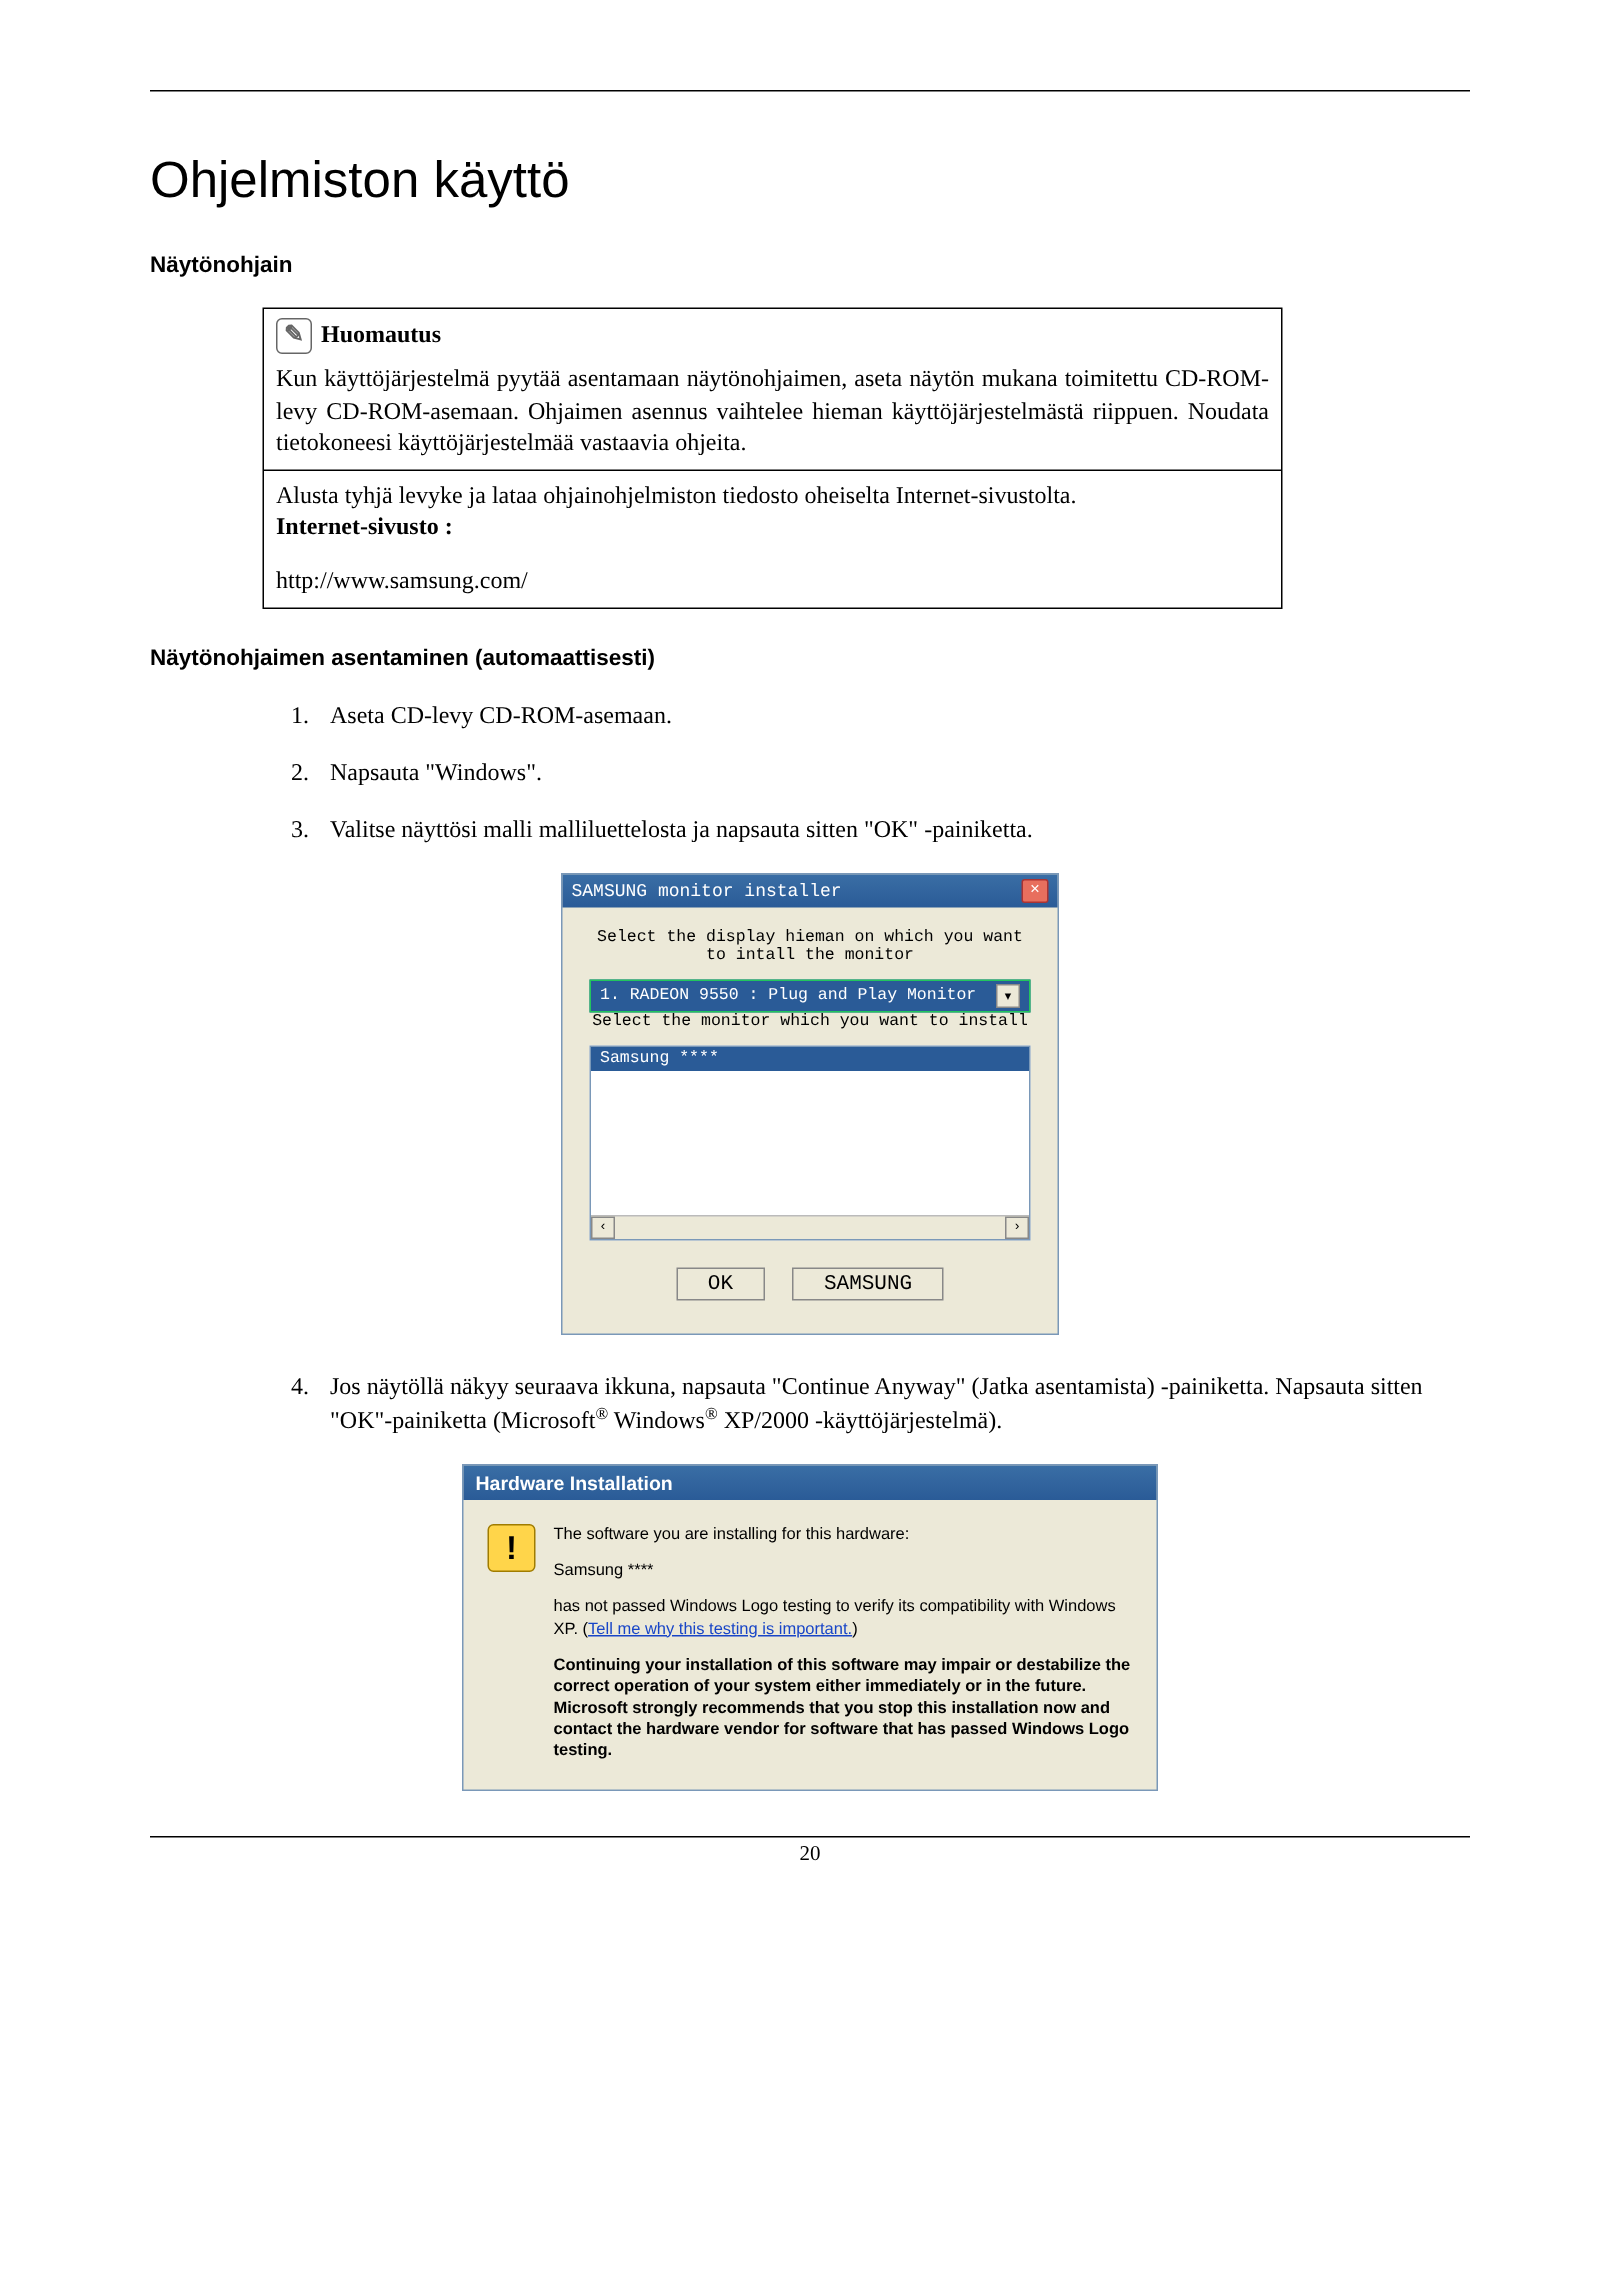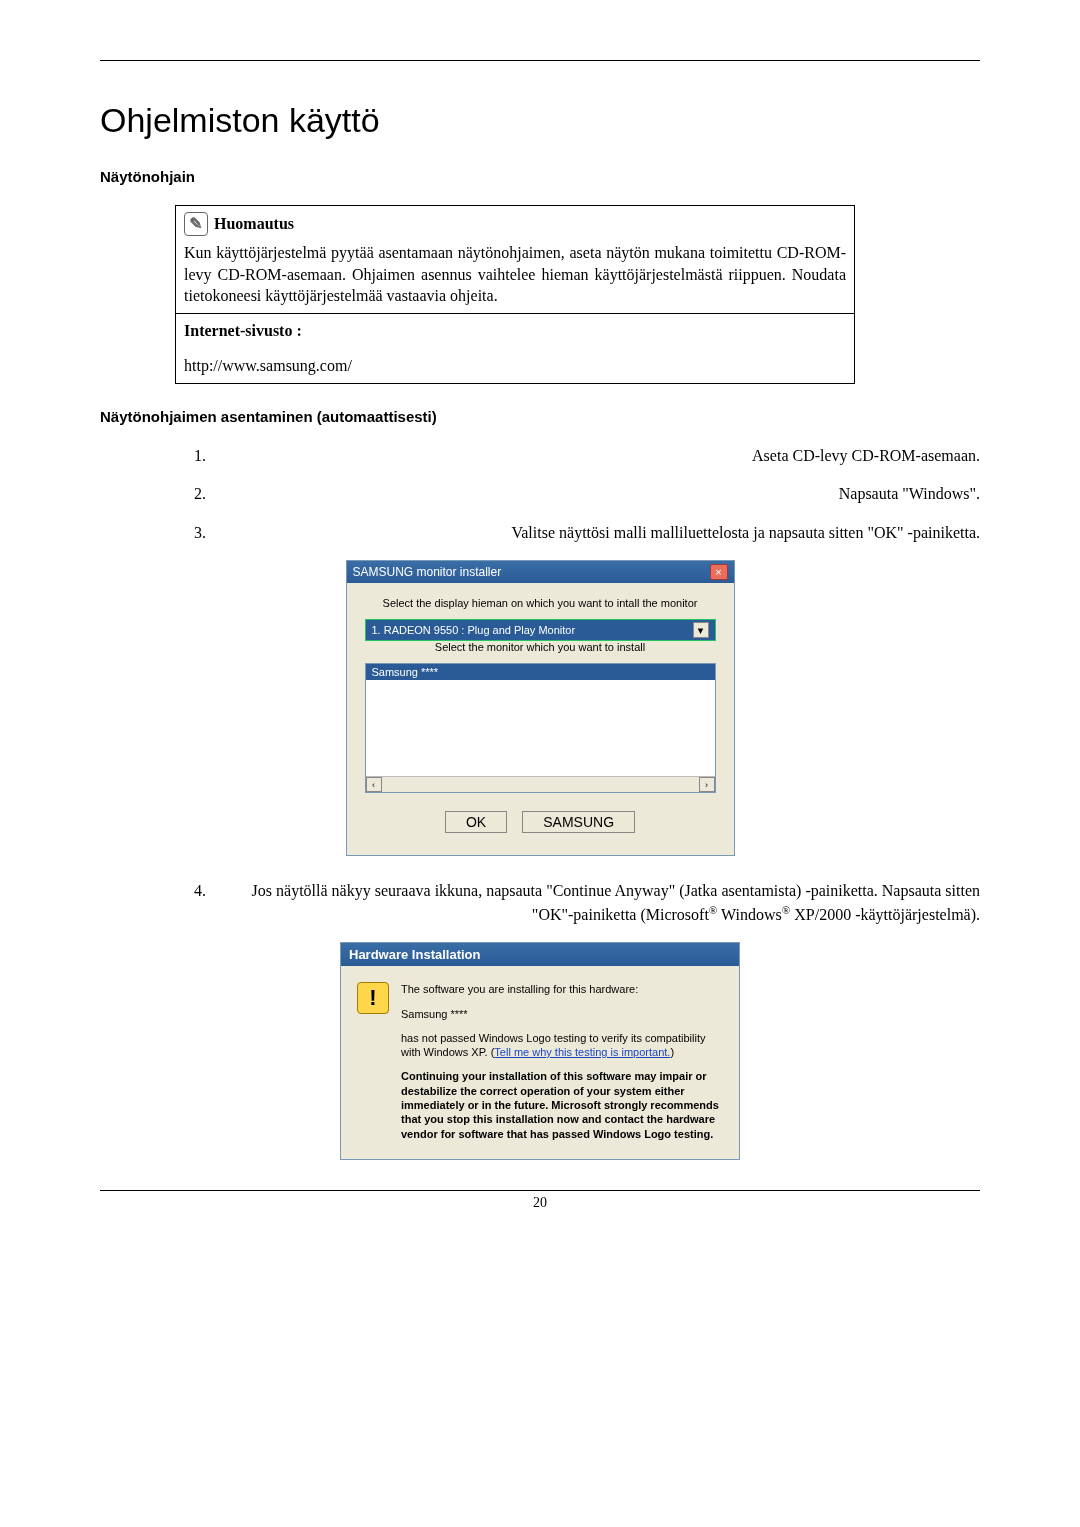--- a/index.html
+++ b/index.html
@@ -50,33 +50,32 @@
     .note-icon {
       width: 24px; height: 24px;
       border: 1px solid #666; border-radius: 4px;
       display: inline-flex; align-items: center; justify-content: center;
       font-size: 16px; color: #666;
     }
     ol.steps {
       margin-left: 110px;
       font-size: 16px;
       line-height: 1.4;
-      text-align: right;
     }
     ol.steps li { margin-bottom: 16px; padding-left: 10px; }
     .figure-wrap { text-align: center; margin: 16px 0 24px 0; }
 
     
     .win-dialog {
       display: inline-block;
-      width: 389px;
+      width: 332px;
       background: #ece9d8;
       border: 1px solid #7a98b8;
       text-align: left;
-      font-family: Liberation Sans, sans-serif;
+      font-family: Liberation Mono, monospace;
     }
     .win-titlebar {
       background: linear-gradient(#3a6ea5,#2a5b97);
       color: #fff;
       padding: 3px 6px;
       font-size: 12px;
       display: flex;
       justify-content: space-between;
       align-items: center;
     }
@@ -104,21 +103,21 @@
     .win-listbox .hscroll {
       position:absolute;bottom:0;left:0;right:0;height:16px;background:#ece9d8;border-top:1px solid #bbb;display:flex;justify-content:space-between;
     }
     .hscroll .hbtn{width:16px;height:15px;background:#ece9d8;border:1px solid #888;display:flex;align-items:center;justify-content:center;font-size:9px;}
     .win-btn-row { text-align:center; margin-top:14px;}
     .win-btn { display:inline-block; padding:2px 20px; border:1px solid #888; background:#ece9d8; font-size:14px; margin:4px 6px;}
 
     
     .hw-dialog {
       display:inline-block;
-      width: 400px;
+      width: 464px;
       background:#ece9d8;
       border:1px solid #7a98b8;
       text-align:left;
       font-family: Tahoma, Arial, sans-serif;
       font-size:11px;
     }
     .hw-title {
       background: linear-gradient(#3a6ea5,#2a5b97);
       color:#fff; padding:4px 8px; font-weight:bold; font-size:13px;
     }
@@ -150,20 +149,21 @@
 
 <div class="note-box">
   <div class="note-cell">
     <div class="note-header">
       <span class="note-icon">✎</span>
       <span>Huomautus</span>
     </div>
     <div style="margin-top:6px;">Kun käyttöjärjestelmä pyytää asentamaan näytönohjaimen, aseta näytön mukana toimitettu CD-ROM-levy CD-ROM-asemaan. Ohjaimen asennus vaihtelee hieman käyttöjärjestelmästä riippuen. Noudata tietokoneesi käyttöjärjestelmää vastaavia ohjeita.</div>
   </div>
   <div class="note-cell last">
+    <div>Alusta tyhjä levyke ja lataa ohjainohjelmiston tiedosto oheiselta Internet-sivustolta.</div>
     <div style="font-weight:bold;">Internet-sivusto :</div>
     <div style="margin-top:14px;">http://www.samsung.com/</div>
   </div>
 </div>
 
 <h2 class="section">Näytönohjaimen asentaminen (automaattisesti)</h2>
 
 <ol class="steps">
   <li>Aseta CD-levy CD-ROM-asemaan.</li>
   <li>Napsauta "Windows".</li>

